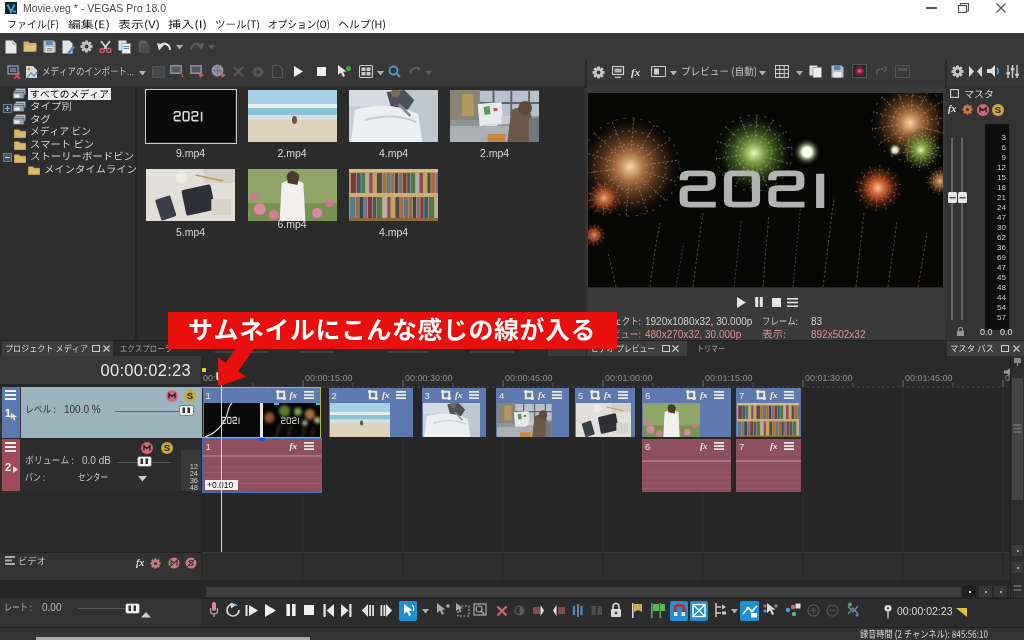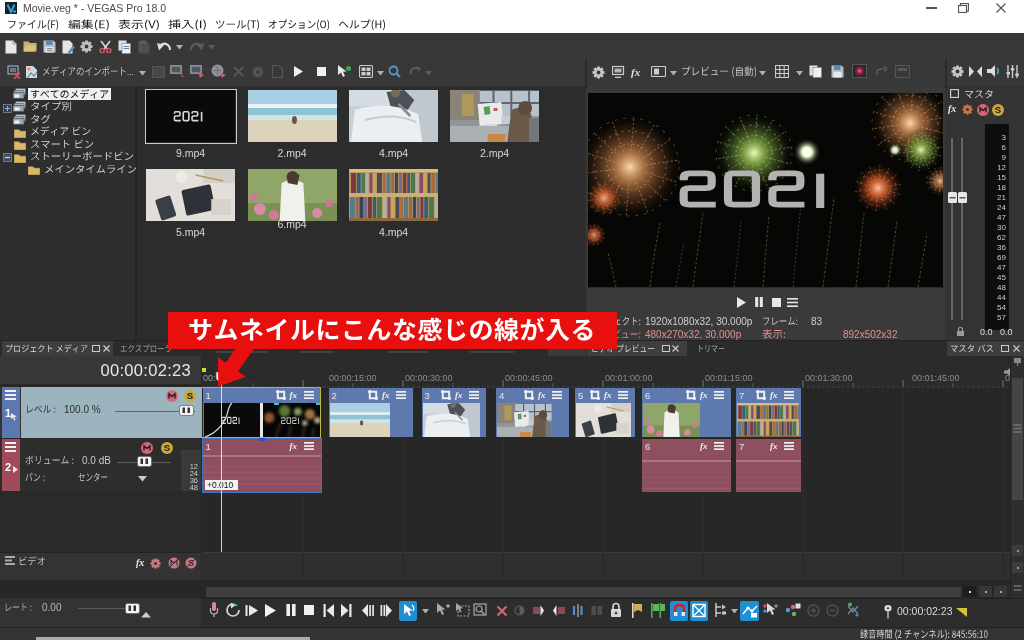--- a/index.html
+++ b/index.html
@@ -588,21 +588,21 @@
       <path d="M8.1 -7.2C8.1 -7.5 8.3 -7.9 8.7 -7.9C9.1 -7.9 9.4 -7.5 9.4 -7.2C9.4 -6.8 9.1 -6.5 8.7 -6.5C8.3 -6.5 8.1 -6.8 8.1 -7.2ZM7.6 -7.2C7.6 -7.1 7.6 -7.0 7.6 -6.9L7.3 -6.9C6.9 -6.9 2.9 -6.9 2.3 -6.9C2.0 -6.9 1.6 -6.9 1.3 -6.9V-6.0C1.6 -6.0 1.9 -6.1 2.3 -6.1C2.9 -6.1 6.8 -6.1 7.4 -6.1C7.3 -5.1 6.8 -3.7 6.1 -2.8C5.3 -1.7 4.1 -0.9 2.2 -0.4L2.9 0.4C4.7 -0.2 5.9 -1.2 6.8 -2.3C7.6 -3.4 8.1 -5.0 8.3 -6.0L8.3 -6.1C8.4 -6.1 8.6 -6.1 8.7 -6.1C9.3 -6.1 9.8 -6.6 9.8 -7.2C9.8 -7.8 9.3 -8.3 8.7 -8.3C8.1 -8.3 7.6 -7.8 7.6 -7.2Z M12.2 -0.3 12.8 0.2C13.0 0.1 13.1 0.0 13.2 0.0C15.7 -0.7 17.8 -2.0 19.1 -3.6L18.6 -4.3C17.4 -2.7 15.1 -1.3 13.2 -0.9C13.2 -1.4 13.2 -5.6 13.2 -6.5C13.2 -6.8 13.2 -7.2 13.2 -7.4H12.2C12.3 -7.2 12.3 -6.8 12.3 -6.5C12.3 -5.6 12.3 -1.4 12.3 -0.8C12.3 -0.6 12.3 -0.5 12.2 -0.3Z M27.3 -7.8 26.8 -7.6C27.0 -7.2 27.4 -6.6 27.6 -6.2L28.1 -6.5C27.9 -6.9 27.5 -7.5 27.3 -7.8ZM28.4 -8.2 27.9 -8.0C28.1 -7.6 28.5 -7.1 28.7 -6.6L29.2 -6.9C29.0 -7.2 28.6 -7.9 28.4 -8.2ZM22.8 -7.5H21.9C21.9 -7.3 21.9 -6.9 21.9 -6.7C21.9 -6.2 21.9 -2.2 21.9 -1.2C21.9 -0.4 22.4 -0.0 23.1 0.1C23.5 0.2 24.1 0.2 24.7 0.2C25.8 0.2 27.3 0.1 28.2 0.0V-0.9C27.4 -0.7 25.8 -0.6 24.8 -0.6C24.3 -0.6 23.8 -0.6 23.4 -0.7C22.9 -0.8 22.7 -0.9 22.7 -1.4V-3.6C24.0 -3.9 25.7 -4.5 26.8 -4.9C27.1 -5.0 27.5 -5.2 27.8 -5.3L27.4 -6.1C27.1 -5.9 26.8 -5.8 26.5 -5.7C25.5 -5.2 23.9 -4.7 22.7 -4.4V-6.7C22.7 -7.0 22.8 -7.3 22.8 -7.5Z M31.5 -0.9V-0.1C31.8 -0.1 32.0 -0.1 32.3 -0.1C32.8 -0.1 37.2 -0.1 37.8 -0.1C38.0 -0.1 38.4 -0.1 38.6 -0.1V-0.9C38.4 -0.9 38.0 -0.9 37.8 -0.9H36.8C36.9 -1.8 37.2 -3.8 37.3 -4.5C37.3 -4.5 37.3 -4.7 37.4 -4.8L36.8 -5.0C36.7 -5.0 36.4 -5.0 36.3 -5.0C35.7 -5.0 33.6 -5.0 33.2 -5.0C33.0 -5.0 32.7 -5.0 32.4 -5.0V-4.2C32.7 -4.2 32.9 -4.2 33.2 -4.2C33.5 -4.2 35.8 -4.2 36.4 -4.2C36.4 -3.7 36.1 -1.7 35.9 -0.9H32.3C32.0 -0.9 31.7 -0.9 31.5 -0.9Z M41.0 -4.3V-3.4C41.3 -3.4 41.9 -3.4 42.4 -3.4C43.2 -3.4 47.1 -3.4 47.9 -3.4C48.4 -3.4 48.8 -3.4 49.0 -3.4V-4.3C48.8 -4.3 48.4 -4.3 47.9 -4.3C47.1 -4.3 43.1 -4.3 42.4 -4.3C41.9 -4.3 41.3 -4.3 41.0 -4.3Z M51.4 -3.9C51.8 -3.9 52.0 -4.2 52.0 -4.6C52.0 -5.0 51.8 -5.3 51.4 -5.3C51.0 -5.3 50.7 -5.0 50.7 -4.6C50.7 -4.2 51.0 -3.9 51.4 -3.9ZM51.4 0.1C51.8 0.1 52.0 -0.1 52.0 -0.6C52.0 -1.0 51.8 -1.3 51.4 -1.3C51.0 -1.3 50.7 -1.0 50.7 -0.6C50.7 -0.1 51.0 0.1 51.4 0.1Z" fill="#e09090" transform="scale(0.8905,1)"></path>
     </svg>
     <div style="position:absolute;left:645px;top:328.5px;font:10px 'Liberation Sans',sans-serif;color:#e09090;white-space:nowrap;">480x270x32, 30.000p</div>
     <svg style="position:absolute;left:762px;top:316px" width="36" height="12" viewBox="0 -8.8 36 12">
       <path d="M8.6 -6.7 8.0 -7.0C7.8 -7.0 7.6 -7.0 7.5 -7.0C7.0 -7.0 3.0 -7.0 2.5 -7.0C2.1 -7.0 1.7 -7.0 1.4 -7.0V-6.2C1.7 -6.2 2.0 -6.2 2.5 -6.2C3.0 -6.2 7.0 -6.2 7.6 -6.2C7.4 -5.2 7.0 -3.9 6.2 -2.9C5.4 -1.9 4.3 -1.0 2.4 -0.5L3.0 0.2C4.9 -0.4 6.1 -1.3 7.0 -2.5C7.8 -3.5 8.2 -5.1 8.5 -6.2C8.5 -6.3 8.5 -6.5 8.6 -6.7Z M12.2 -0.3 12.8 0.2C13.0 0.1 13.1 0.0 13.2 0.0C15.7 -0.7 17.8 -2.0 19.1 -3.6L18.6 -4.3C17.4 -2.7 15.1 -1.3 13.2 -0.9C13.2 -1.4 13.2 -5.6 13.2 -6.5C13.2 -6.8 13.2 -7.2 13.2 -7.4H12.2C12.3 -7.2 12.3 -6.8 12.3 -6.5C12.3 -5.6 12.3 -1.4 12.3 -0.8C12.3 -0.6 12.3 -0.5 12.2 -0.3Z M21.0 -4.3V-3.4C21.3 -3.4 21.9 -3.4 22.4 -3.4C23.2 -3.4 27.1 -3.4 27.9 -3.4C28.4 -3.4 28.8 -3.4 29.0 -3.4V-4.3C28.8 -4.3 28.4 -4.3 27.9 -4.3C27.1 -4.3 23.1 -4.3 22.4 -4.3C21.9 -4.3 21.3 -4.3 21.0 -4.3Z M31.7 -1.1C31.4 -1.1 31.0 -1.1 30.7 -1.1L30.9 -0.2C31.2 -0.2 31.5 -0.3 31.7 -0.3C33.1 -0.4 36.4 -0.8 38.0 -1.0C38.2 -0.5 38.4 -0.0 38.5 0.3L39.3 -0.0C38.9 -1.1 37.8 -3.1 37.1 -4.1L36.4 -3.8C36.7 -3.3 37.2 -2.5 37.6 -1.7C36.5 -1.6 34.6 -1.4 33.1 -1.2C33.6 -2.5 34.6 -5.6 34.9 -6.5C35.0 -7.0 35.1 -7.2 35.2 -7.5L34.2 -7.7C34.2 -7.4 34.1 -7.2 34.0 -6.7C33.8 -5.7 32.7 -2.5 32.2 -1.1Z M41.4 -3.9C41.8 -3.9 42.0 -4.2 42.0 -4.6C42.0 -5.0 41.8 -5.3 41.4 -5.3C41.0 -5.3 40.7 -5.0 40.7 -4.6C40.7 -4.2 41.0 -3.9 41.4 -3.9ZM41.4 0.1C41.8 0.1 42.0 -0.1 42.0 -0.6C42.0 -1.0 41.8 -1.3 41.4 -1.3C41.0 -1.3 40.7 -1.0 40.7 -0.6C40.7 -0.1 41.0 0.1 41.4 0.1Z" fill="#d0d0d0" transform="scale(0.8415,1)"></path>
     </svg>
     <div style="position:absolute;left:811px;top:316px;font:10px 'Liberation Sans',sans-serif;color:#d0d0d0;white-space:nowrap;">83</div>
     <svg style="position:absolute;left:762px;top:328.5px" width="24" height="12" viewBox="0 -8.8 24 12">
       <path d="M1.4 0.1 1.6 0.8C2.8 0.5 4.5 0.1 6.1 -0.4L6.0 -1.0L3.6 -0.4V-2.7C4.1 -3.0 4.6 -3.5 5.0 -3.9C5.8 -1.6 7.0 0.0 9.2 0.8C9.3 0.6 9.5 0.3 9.7 0.1C8.6 -0.2 7.7 -0.8 7.0 -1.7C7.7 -2.0 8.5 -2.6 9.1 -3.1L8.5 -3.6C8.0 -3.1 7.2 -2.6 6.6 -2.1C6.2 -2.7 6.0 -3.3 5.8 -3.9H9.4V-4.6H5.4V-5.5H8.6V-6.1H5.4V-6.9H9.0V-7.6H5.4V-8.4H4.6V-7.6H1.0V-6.9H4.6V-6.1H1.4V-5.5H4.6V-4.6H0.6V-3.9H4.1C3.1 -3.1 1.6 -2.3 0.3 -2.0C0.4 -1.8 0.7 -1.5 0.8 -1.3C1.4 -1.6 2.1 -1.9 2.8 -2.2V-0.2Z M12.3 -3.5C11.9 -2.4 11.2 -1.3 10.3 -0.6C10.5 -0.5 10.9 -0.2 11.0 -0.1C11.8 -0.9 12.6 -2.1 13.1 -3.3ZM16.8 -3.2C17.6 -2.2 18.3 -0.9 18.6 -0.1L19.3 -0.4C19.0 -1.3 18.3 -2.6 17.5 -3.5ZM11.5 -7.7V-6.9H18.5V-7.7ZM10.6 -5.2V-4.5H14.6V-0.2C14.6 -0.0 14.6 0.0 14.4 0.0C14.2 0.0 13.5 0.0 12.8 0.0C13.0 0.2 13.1 0.6 13.1 0.8C14.0 0.8 14.6 0.8 14.9 0.7C15.3 0.5 15.4 0.3 15.4 -0.2V-4.5H19.4V-5.2Z M21.4 -3.9C21.8 -3.9 22.1 -4.2 22.1 -4.6C22.1 -5.0 21.8 -5.3 21.4 -5.3C21.0 -5.3 20.7 -5.0 20.7 -4.6C20.7 -4.2 21.0 -3.9 21.4 -3.9ZM21.4 0.1C21.8 0.1 22.1 -0.1 22.1 -0.6C22.1 -1.0 21.8 -1.3 21.4 -1.3C21.0 -1.3 20.7 -1.0 20.7 -0.6C20.7 -0.1 21.0 0.1 21.4 0.1Z" fill="#e09090" transform="scale(1.0536,1)"></path>
     </svg>
-    <div style="position:absolute;left:811px;top:328.5px;font:10px 'Liberation Sans',sans-serif;color:#e09090;white-space:nowrap;margin-left:32px;">892x502x32</div>
+    <div style="position:absolute;left:811px;top:328.5px;font:10px 'Liberation Sans',sans-serif;color:#e09090;white-space:nowrap;">892x502x32</div>
     <div style="position:absolute;left:0px;top:340px;width:1024px;height:16px;background:#2b2b2b;border-top:1px solid #222"></div>
     <div style="position:absolute;left:2px;top:341px;width:111px;height:15px;background:#3e3e3e;"></div>
     <svg style="position:absolute;left:5px;top:343.5px" width="83" height="11" viewBox="0 -7.9 83 11">
       <path d="M7.2 -6.5C7.2 -6.8 7.5 -7.1 7.8 -7.1C8.2 -7.1 8.4 -6.8 8.4 -6.5C8.4 -6.1 8.2 -5.9 7.8 -5.9C7.5 -5.9 7.2 -6.1 7.2 -6.5ZM6.8 -6.5C6.8 -6.4 6.8 -6.3 6.9 -6.2L6.6 -6.2C6.2 -6.2 2.6 -6.2 2.1 -6.2C1.8 -6.2 1.4 -6.2 1.2 -6.2V-5.4C1.4 -5.4 1.7 -5.5 2.1 -5.5C2.6 -5.5 6.1 -5.5 6.7 -5.5C6.6 -4.6 6.1 -3.3 5.5 -2.5C4.7 -1.6 3.7 -0.8 2.0 -0.4L2.6 0.3C4.2 -0.2 5.3 -1.0 6.1 -2.1C6.8 -3.0 7.3 -4.5 7.5 -5.4L7.5 -5.5C7.6 -5.5 7.7 -5.5 7.8 -5.5C8.4 -5.5 8.9 -5.9 8.9 -6.5C8.9 -7.0 8.4 -7.5 7.8 -7.5C7.3 -7.5 6.8 -7.0 6.8 -6.5Z M10.3 -6.2C10.3 -5.9 10.3 -5.7 10.3 -5.5C10.3 -5.1 10.3 -1.4 10.3 -1.0C10.3 -0.7 10.3 -0.1 10.3 0.1H11.1L11.1 -0.5H16.0L16.0 0.1H16.7C16.7 -0.0 16.7 -0.7 16.7 -1.0C16.7 -1.4 16.7 -5.0 16.7 -5.5C16.7 -5.7 16.7 -5.9 16.7 -6.2C16.5 -6.1 16.1 -6.1 15.9 -6.1C15.5 -6.1 11.6 -6.1 11.1 -6.1C10.9 -6.1 10.7 -6.2 10.3 -6.2ZM11.1 -1.2V-5.4H16.0V-1.2Z M24.4 -6.7 23.9 -6.5C24.2 -6.1 24.5 -5.6 24.8 -5.1L25.3 -5.3C25.1 -5.7 24.7 -6.4 24.4 -6.7ZM25.6 -7.1 25.1 -6.9C25.4 -6.5 25.7 -6.0 26.0 -5.5L26.5 -5.8C26.3 -6.2 25.9 -6.8 25.6 -7.1ZM20.6 -6.8 20.2 -6.2C20.7 -5.9 21.7 -5.3 22.1 -5.0L22.6 -5.6C22.2 -5.9 21.1 -6.6 20.6 -6.8ZM19.3 -0.4 19.7 0.3C20.5 0.1 21.7 -0.3 22.6 -0.8C24.1 -1.6 25.3 -2.8 26.1 -4.0L25.7 -4.8C24.9 -3.5 23.8 -2.3 22.3 -1.5C21.4 -0.9 20.2 -0.6 19.3 -0.4ZM19.2 -4.8 18.8 -4.2C19.4 -3.9 20.4 -3.3 20.8 -3.0L21.2 -3.6C20.8 -3.9 19.8 -4.5 19.2 -4.8Z M28.4 -0.7V0.1C28.6 0.0 28.8 0.0 29.0 0.0H34.0C34.2 0.0 34.4 0.0 34.6 0.1V-0.7C34.4 -0.7 34.2 -0.6 34.0 -0.6H31.8V-4.0H33.6C33.8 -4.0 34.0 -4.0 34.2 -3.9V-4.7C34.0 -4.6 33.8 -4.6 33.6 -4.6H29.5C29.3 -4.6 29.0 -4.6 28.8 -4.7V-3.9C29.0 -4.0 29.3 -4.0 29.5 -4.0H31.1V-0.6H29.0C28.8 -0.6 28.6 -0.7 28.4 -0.7Z M40.8 -7.0 40.0 -7.3C39.9 -7.0 39.8 -6.7 39.7 -6.6C39.3 -5.7 38.4 -4.4 36.9 -3.5L37.5 -3.0C38.5 -3.7 39.2 -4.5 39.8 -5.3H42.8C42.7 -4.4 42.1 -3.3 41.4 -2.4C40.6 -1.5 39.5 -0.7 37.8 -0.2L38.5 0.4C40.1 -0.2 41.2 -1.1 42.0 -2.1C42.8 -3.0 43.4 -4.2 43.6 -5.1C43.7 -5.3 43.8 -5.5 43.8 -5.6L43.2 -6.0C43.1 -5.9 42.9 -5.9 42.7 -5.9H40.2L40.4 -6.3C40.5 -6.5 40.7 -6.8 40.8 -7.0Z M48.0 -0.8C48.0 -0.5 48.0 -0.0 48.0 0.3H48.8C48.8 -0.0 48.8 -0.5 48.8 -0.8L48.8 -3.8C49.8 -3.4 51.3 -2.8 52.3 -2.3L52.6 -3.1C51.7 -3.6 50.0 -4.2 48.8 -4.6V-6.0C48.8 -6.3 48.8 -6.7 48.8 -7.0H48.0C48.0 -6.7 48.0 -6.3 48.0 -6.0C48.0 -5.3 48.0 -1.3 48.0 -0.8Z M58.8 -5.5 58.3 -4.9C59.2 -4.4 60.2 -3.7 60.8 -3.1C60.0 -2.0 58.9 -1.0 57.3 -0.3L57.9 0.3C59.5 -0.5 60.6 -1.6 61.4 -2.6C62.2 -2.0 62.9 -1.3 63.5 -0.6L64.1 -1.2C63.5 -1.9 62.7 -2.6 61.9 -3.2C62.5 -4.1 62.9 -5.1 63.2 -5.9C63.3 -6.1 63.4 -6.4 63.5 -6.6L62.7 -6.8C62.7 -6.6 62.6 -6.4 62.5 -6.2C62.3 -5.4 61.9 -4.6 61.3 -3.7C60.6 -4.3 59.6 -5.0 58.8 -5.5Z M67.1 -6.6V-5.8C67.3 -5.8 67.6 -5.9 67.9 -5.9C68.4 -5.9 70.5 -5.9 71.0 -5.9C71.3 -5.9 71.6 -5.8 71.8 -5.8V-6.6C71.6 -6.5 71.3 -6.5 71.0 -6.5C70.5 -6.5 68.4 -6.5 67.9 -6.5C67.6 -6.5 67.3 -6.6 67.1 -6.6ZM72.3 -7.3 71.8 -7.1C72.1 -6.8 72.4 -6.2 72.6 -5.9L73.1 -6.1C72.9 -6.4 72.5 -7.0 72.3 -7.3ZM73.3 -7.7 72.8 -7.5C73.1 -7.1 73.4 -6.6 73.6 -6.2L74.1 -6.4C73.9 -6.8 73.5 -7.3 73.3 -7.7ZM66.0 -4.3V-3.6C66.3 -3.6 66.5 -3.6 66.8 -3.6H69.5C69.5 -2.7 69.4 -2.0 69.0 -1.4C68.6 -0.8 68.0 -0.3 67.3 0.0L67.9 0.5C68.7 0.1 69.4 -0.5 69.7 -1.1C70.1 -1.8 70.2 -2.6 70.2 -3.6H72.7C72.9 -3.6 73.2 -3.6 73.4 -3.6V-4.3C73.2 -4.3 72.9 -4.3 72.7 -4.3C72.2 -4.3 67.3 -4.3 66.8 -4.3C66.5 -4.3 66.3 -4.3 66.0 -4.3Z M75.3 -2.3 75.7 -1.7C76.7 -2.0 77.8 -2.4 78.5 -2.8V-0.1C78.5 0.2 78.5 0.6 78.5 0.7H79.3C79.3 0.6 79.3 0.2 79.3 -0.1V-3.3C80.1 -3.8 80.8 -4.5 81.3 -5.0L80.7 -5.5C80.3 -4.9 79.4 -4.2 78.6 -3.7C77.9 -3.2 76.5 -2.6 75.3 -2.3Z M91.6 -6.1 91.2 -6.5C91.1 -6.5 90.7 -6.5 90.6 -6.5C90.0 -6.5 85.8 -6.5 85.4 -6.5C85.1 -6.5 84.7 -6.5 84.4 -6.5V-5.7C84.7 -5.8 85.1 -5.8 85.4 -5.8C85.8 -5.8 89.9 -5.8 90.5 -5.8C90.2 -5.2 89.4 -4.2 88.6 -3.8L89.1 -3.3C90.2 -4.0 91.0 -5.1 91.4 -5.8C91.4 -5.9 91.6 -6.0 91.6 -6.1ZM88.0 -4.9H87.2C87.3 -4.7 87.3 -4.5 87.3 -4.2C87.3 -2.7 87.1 -1.5 85.7 -0.6C85.4 -0.4 85.1 -0.3 84.9 -0.2L85.5 0.3C87.8 -0.8 88.0 -2.5 88.0 -4.9Z" fill="#e0e0e0" transform="scale(0.8997,1)"></path>
     </svg>
     <svg style="position:absolute;left:92px;top:345px;" width="8" height="7" viewBox="0 0 8 7">
       <rect x="0.5" y="0.5" width="7" height="6" fill="none" stroke="#ccc" stroke-width="1"></rect>
     </svg>
     <svg style="position:absolute;left:103px;top:345px;" width="7" height="7" viewBox="0 0 7 7">
       <path d="M0.5 0.5 L6.5 6.5 M6.5 0.5 L0.5 6.5" stroke="#ccc" stroke-width="1.2"></path>
@@ -700,27 +700,27 @@
     </svg>
     <svg style="position:absolute;left:1013px;top:345px;" width="7" height="7" viewBox="0 0 7 7">
       <path d="M0.5 0.5 L6.5 6.5 M6.5 0.5 L0.5 6.5" stroke="#ccc" stroke-width="1.2"></path>
     </svg>
     <div style="position:absolute;left:0px;top:356px;width:1024px;height:271px;background:#272727;"></div>
     <div style="position:absolute;left:0px;top:356px;width:201px;height:28px;background:#383838;"></div>
     <div style="position:absolute;right:833px;top:361px;font:16.5px 'Liberation Sans',sans-serif;color:#e8e8e8;white-space:nowrap;letter-spacing:0.3px">00:00:02:23</div>
     <div style="position:absolute;left:202px;top:356px;width:808px;height:31px;background:#2b2b2b;"></div>
     <div style="position:absolute;left:202px;top:368px;width:4px;height:4px;background:#d8d820;"></div>
     <div style="position:absolute;left:203px;top:373px;font:9px 'Liberation Sans',sans-serif;color:#999;white-space:nowrap;">00:</div>
-    <div style="position:absolute;left:305.0px;top:373px;font:9px 'Liberation Sans',sans-serif;color:#8e8e8e;white-space:nowrap;margin-left:24px;">00:00:15:00</div>
+    <div style="position:absolute;left:305.0px;top:373px;font:9px 'Liberation Sans',sans-serif;color:#8e8e8e;white-space:nowrap;">00:00:15:00</div>
     <div style="position:absolute;left:405.0px;top:373px;font:9px 'Liberation Sans',sans-serif;color:#8e8e8e;white-space:nowrap;">00:00:30:00</div>
     <div style="position:absolute;left:505.0px;top:373px;font:9px 'Liberation Sans',sans-serif;color:#8e8e8e;white-space:nowrap;">00:00:45:00</div>
     <div style="position:absolute;left:605.0px;top:373px;font:9px 'Liberation Sans',sans-serif;color:#8e8e8e;white-space:nowrap;">00:01:00:00</div>
     <div style="position:absolute;left:705.0px;top:373px;font:9px 'Liberation Sans',sans-serif;color:#8e8e8e;white-space:nowrap;">00:01:15:00</div>
     <div style="position:absolute;left:805.0px;top:373px;font:9px 'Liberation Sans',sans-serif;color:#8e8e8e;white-space:nowrap;">00:01:30:00</div>
-    <div style="position:absolute;left:905.0px;top:373px;font:9px 'Liberation Sans',sans-serif;color:#8e8e8e;white-space:nowrap;margin-left:7px;">00:01:45:00</div>
+    <div style="position:absolute;left:905.0px;top:373px;font:9px 'Liberation Sans',sans-serif;color:#8e8e8e;white-space:nowrap;">00:01:45:00</div>
     <div style="position:absolute;left:1005.0px;top:373px;font:9px 'Liberation Sans',sans-serif;color:#8e8e8e;white-space:nowrap;">00:02:00:00</div>
     <svg style="position:absolute;left:202px;top:356px;" width="808" height="31" viewBox="0 0 808 31">
       <path d="M101.0 24 V31" stroke="#777" stroke-width="1"></path>
       <path d="M51.0 27 V31" stroke="#5a5a5a" stroke-width="1"></path>
       <path d="M201.0 24 V31" stroke="#777" stroke-width="1"></path>
       <path d="M151.0 27 V31" stroke="#5a5a5a" stroke-width="1"></path>
       <path d="M301.0 24 V31" stroke="#777" stroke-width="1"></path>
       <path d="M251.0 27 V31" stroke="#5a5a5a" stroke-width="1"></path>
       <path d="M401.0 24 V31" stroke="#777" stroke-width="1"></path>
       <path d="M351.0 27 V31" stroke="#5a5a5a" stroke-width="1"></path>

